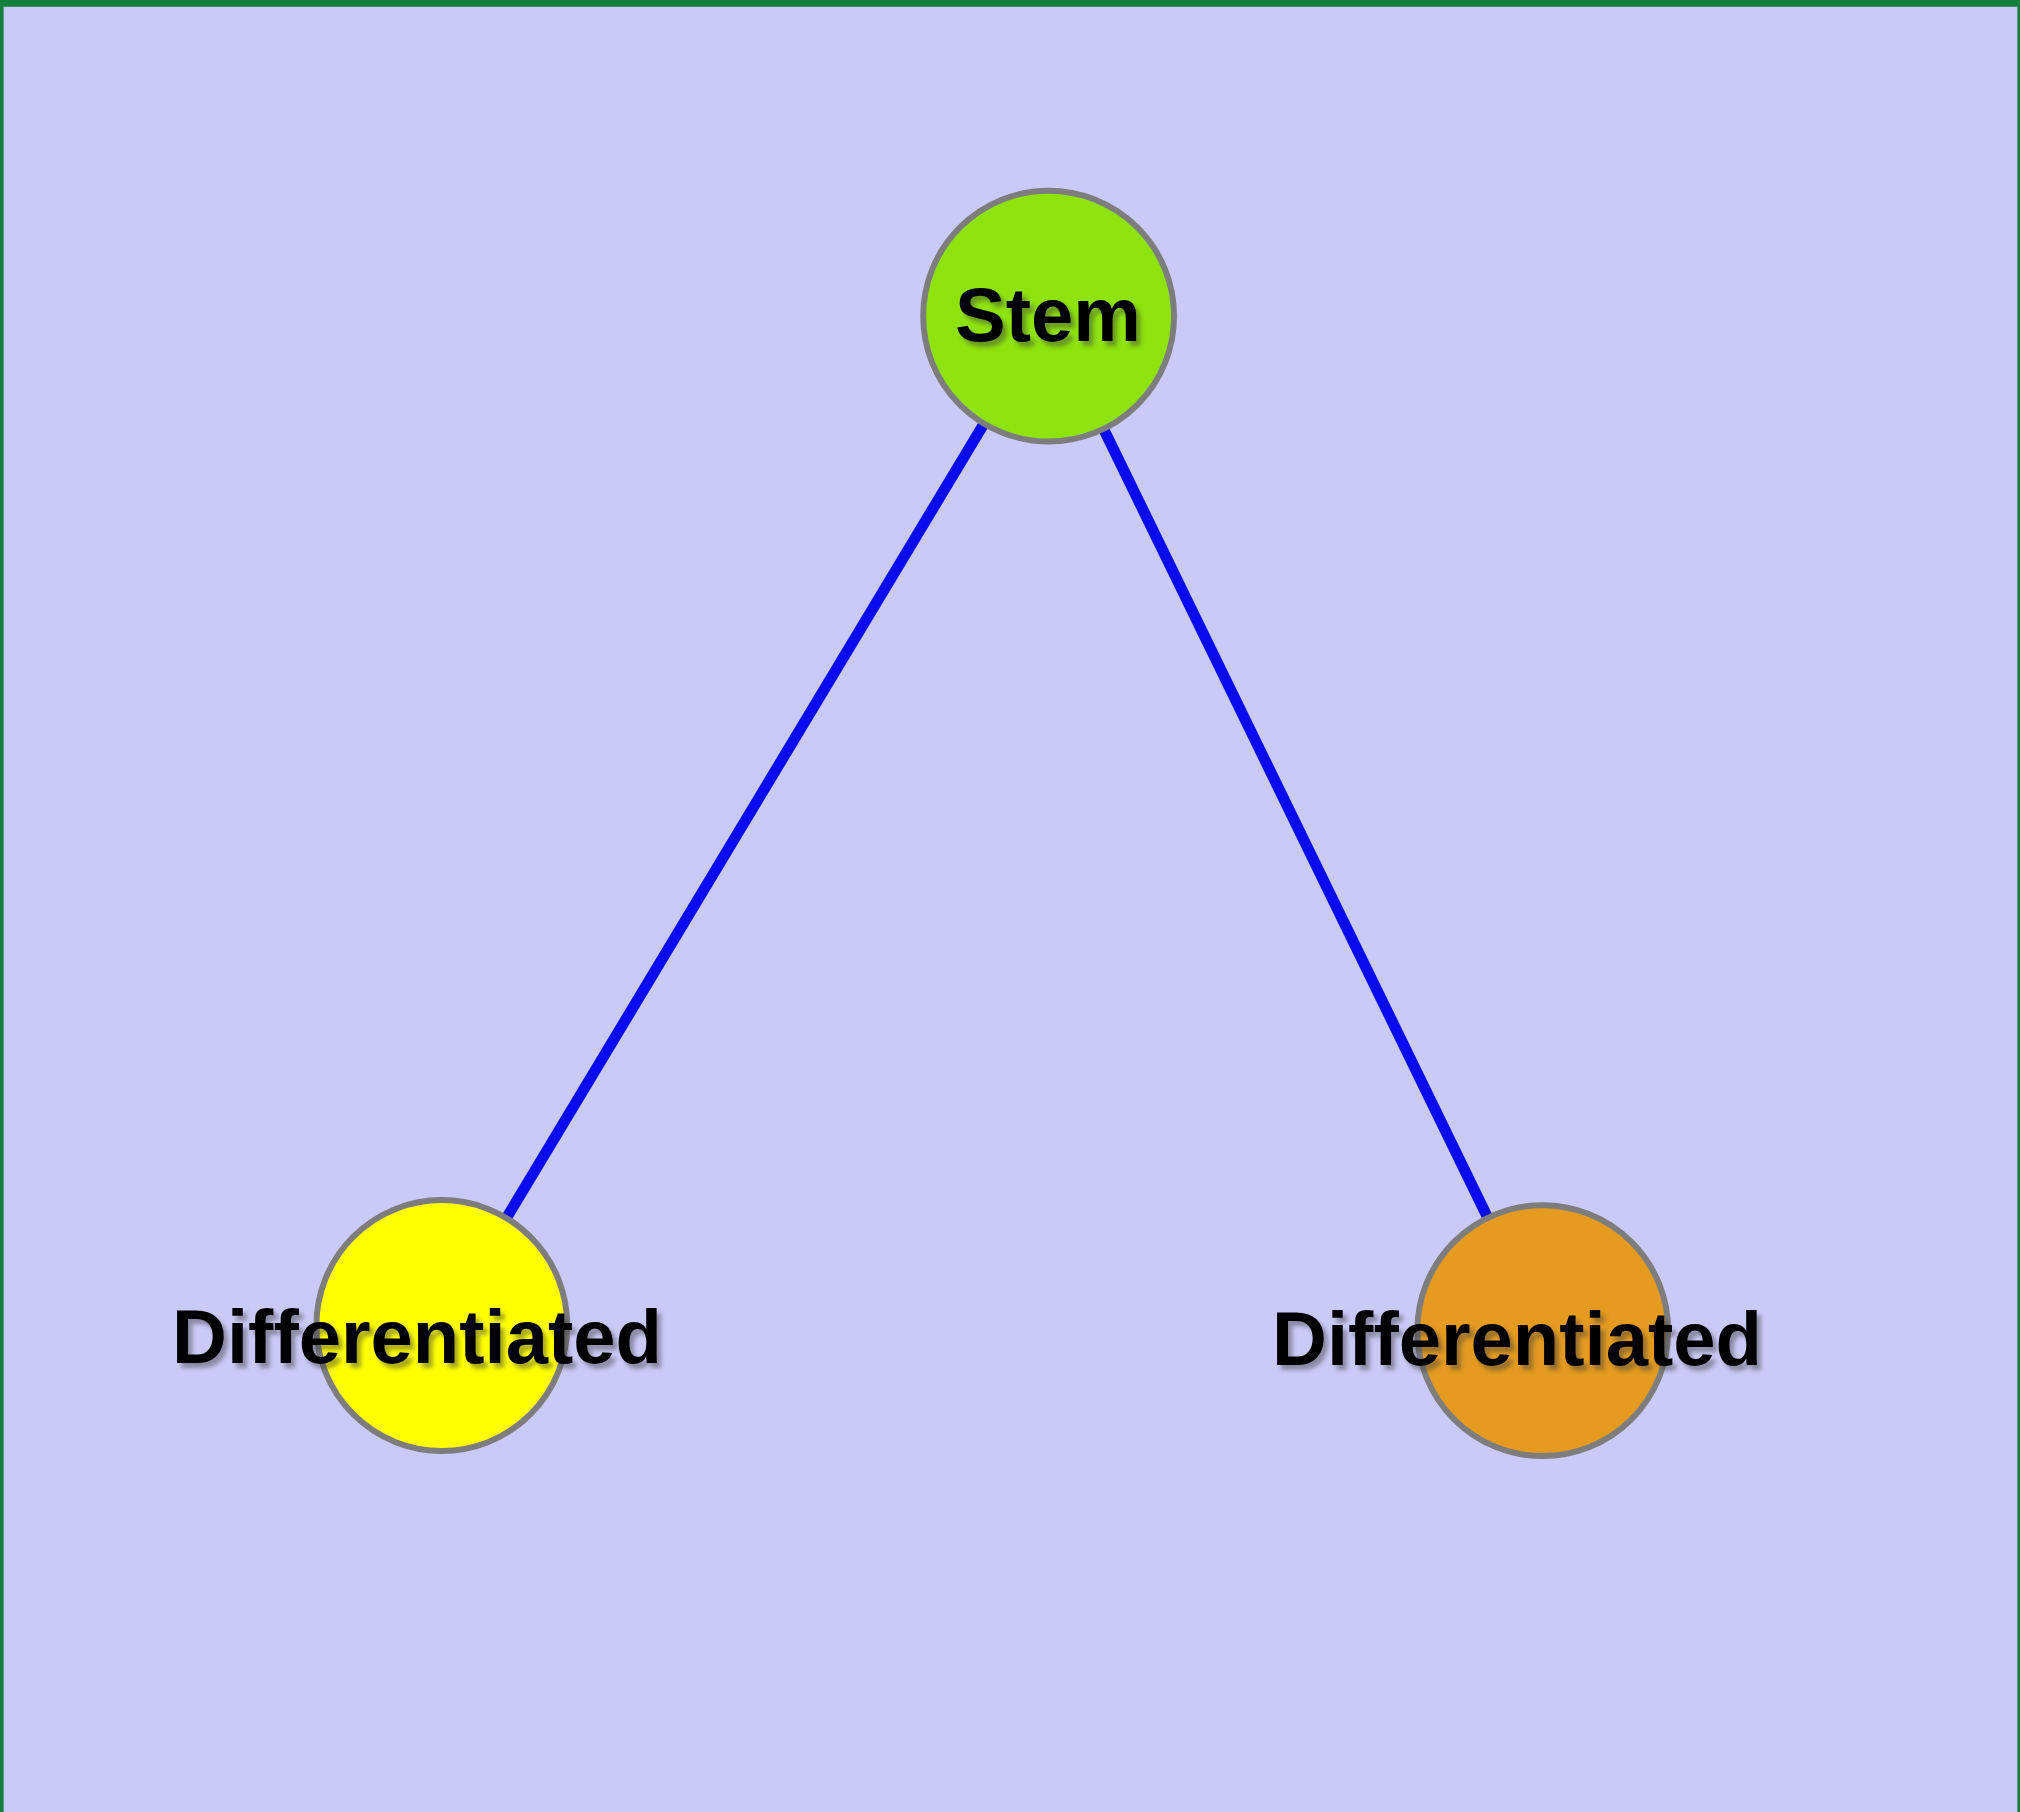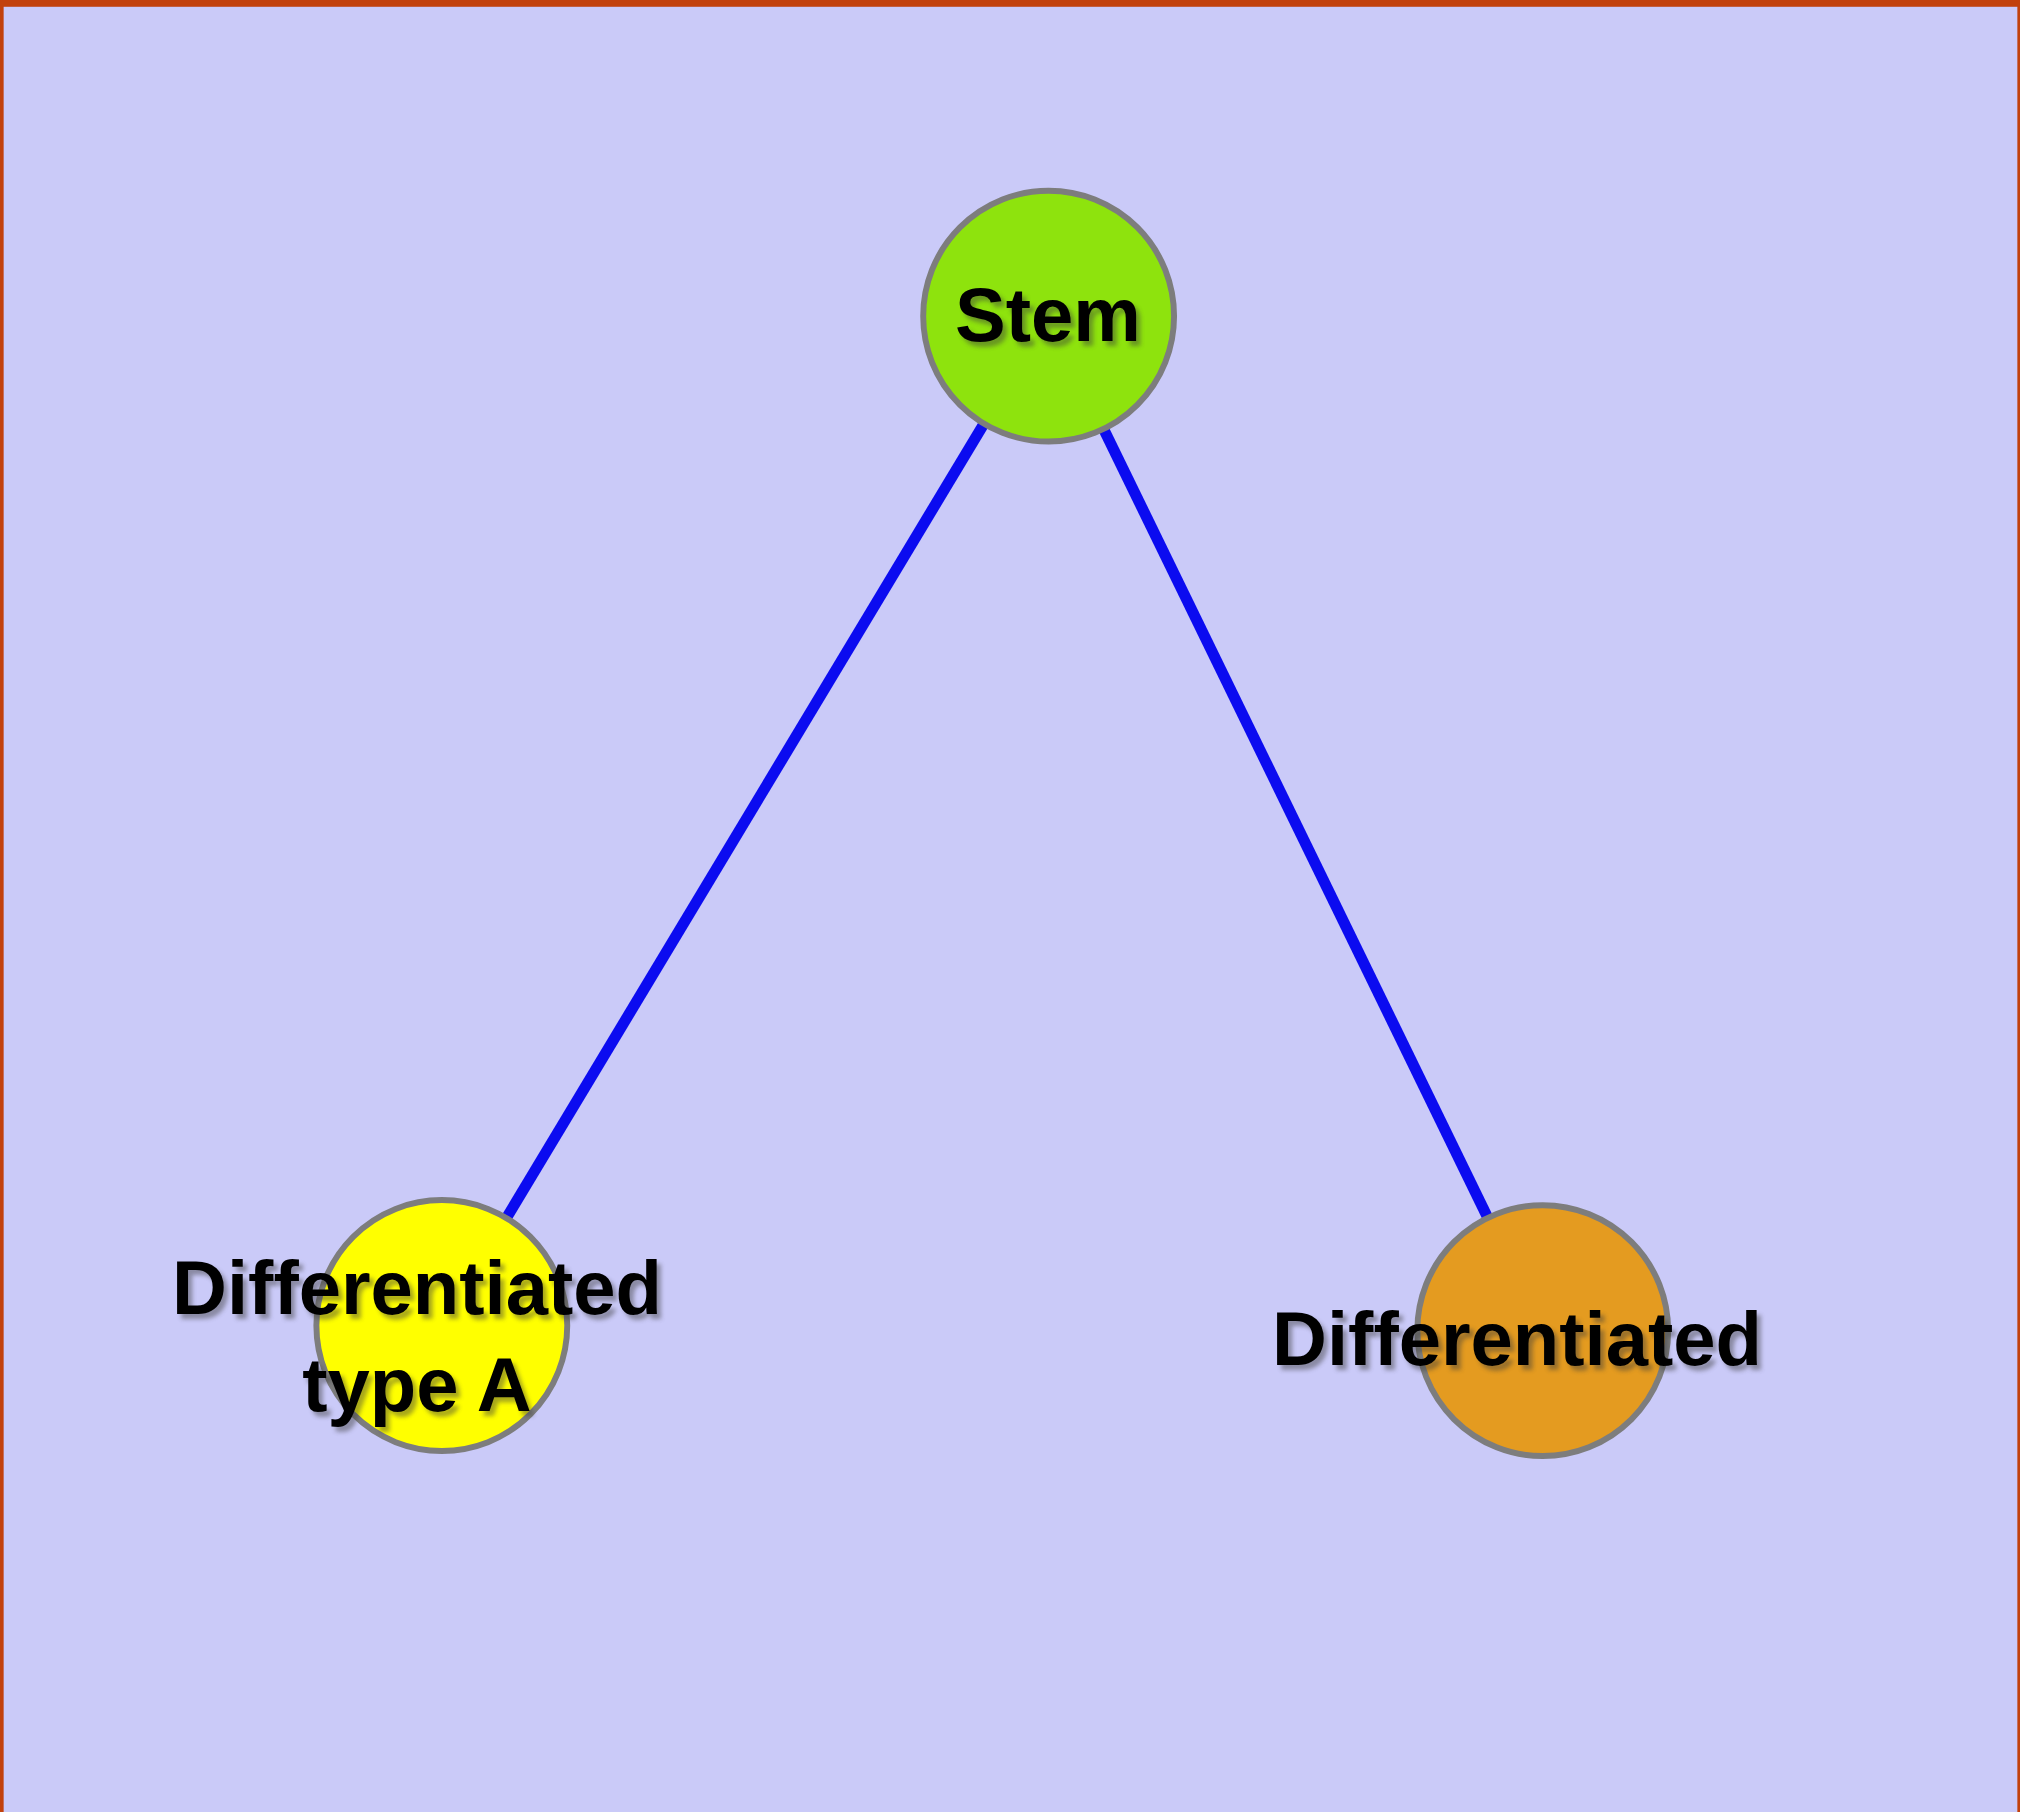--- a/index.html
+++ b/index.html
@@ -4,21 +4,21 @@
 <style>
   html, body {
     margin: 0;
     padding: 0;
     background: #FFFFFF;
   }
   .stage {
     position: relative;
     width: 2021px;
     height: 1812px;
-    background: #c2410c;
+    background: #15803d;
     overflow: hidden;
     font-family: "Liberation Sans", sans-serif;
   }
   .stage svg {
     position: absolute;
     left: 0;
     top: 0;
     display: block;
   }
   .edge {
@@ -60,21 +60,20 @@
 
     <circle class="node" cx="1820" cy="1570" r="148" fill="#E49B20"></circle>
   </svg>
 
   <div class="node-label" style="left:1048px; top:314px;">
     <div>Stem</div>
   </div>
 
   <div class="node-label" style="left:417px; top:1336px;">
     <div>Differentiated</div>
-    <div>type A</div>
   </div>
 
   <div class="node-label" style="left:1517px; top:1338px;">
     <div>Differentiated</div>
   </div>
 
 </div>
 
 
 </body></html>

